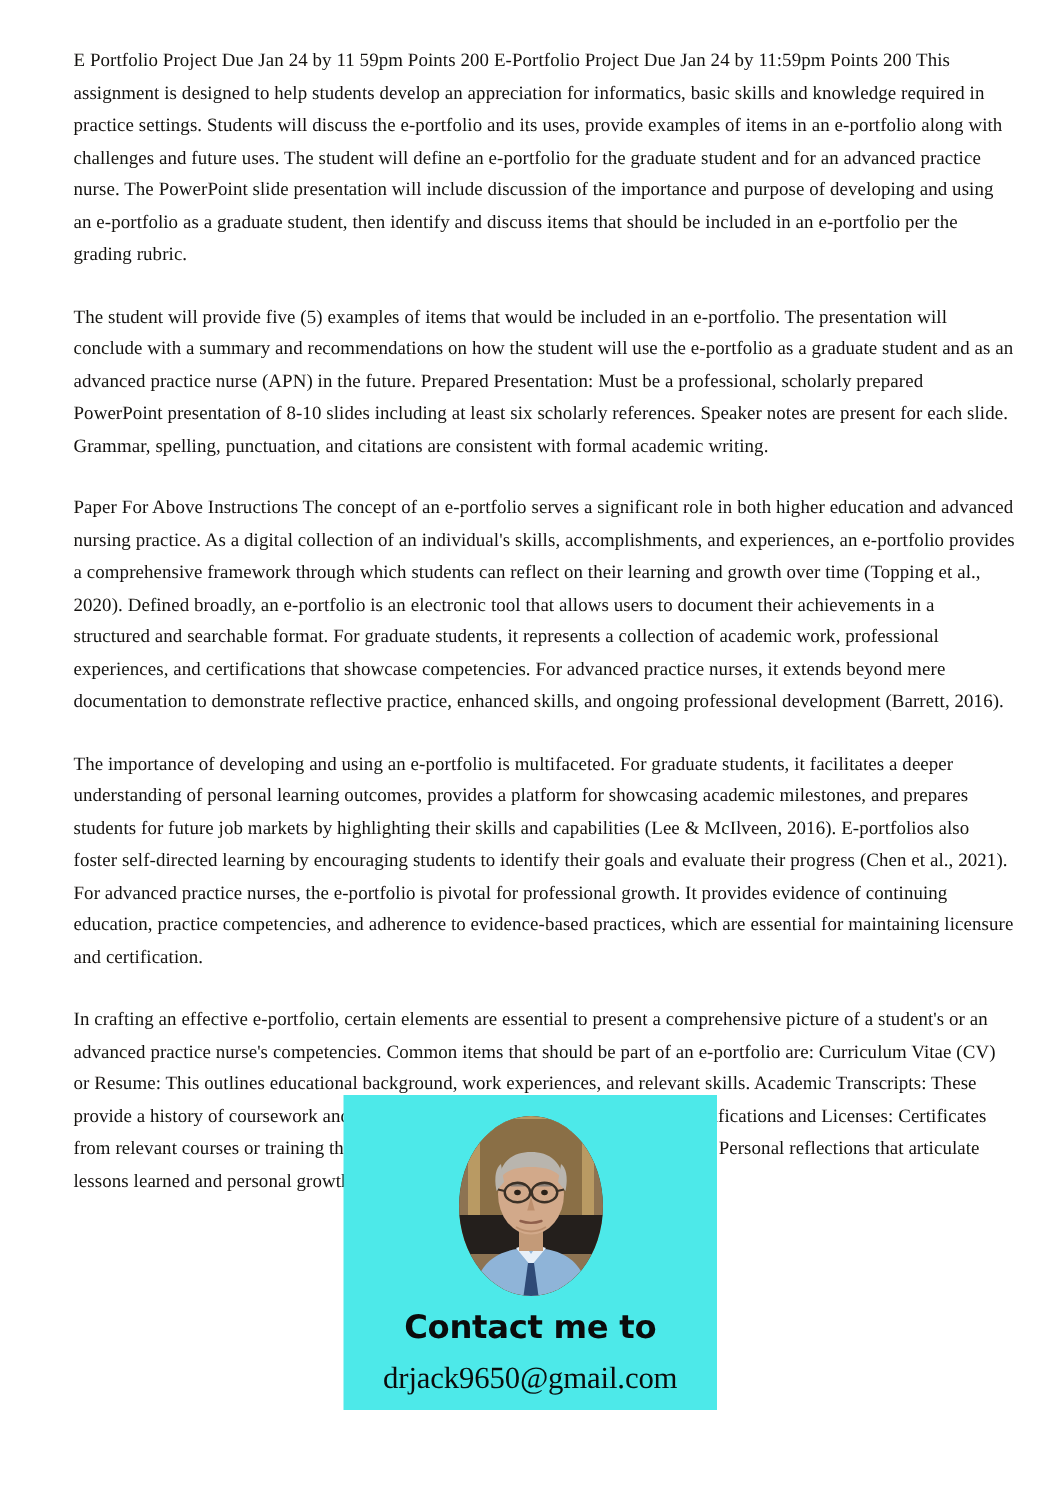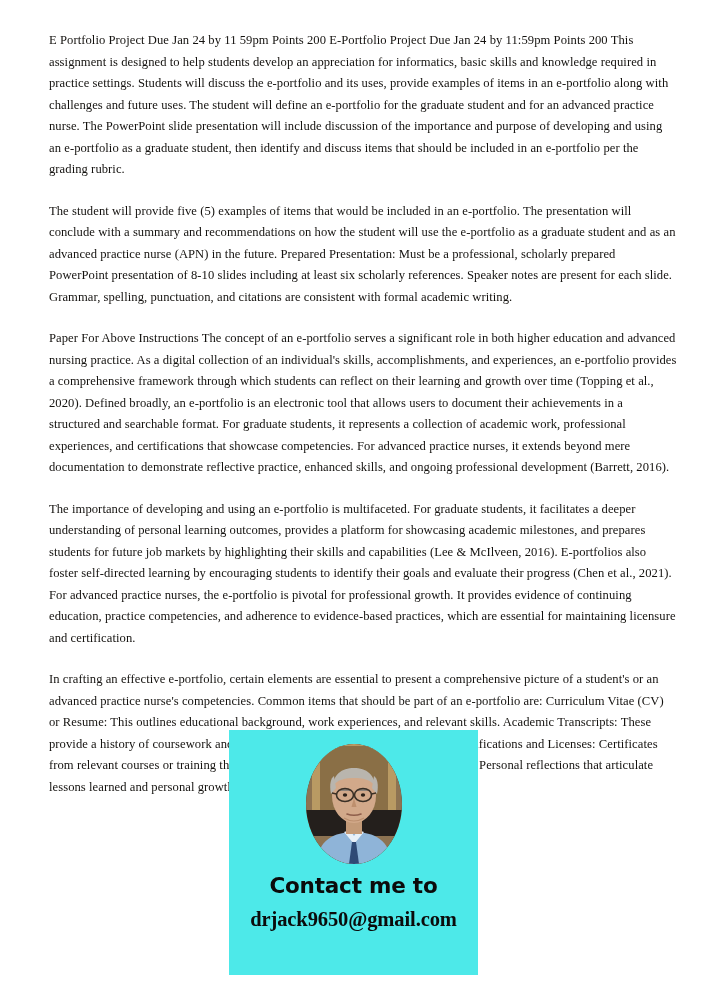--- a/index.html
+++ b/index.html
@@ -41,21 +41,21 @@
   .para:last-child {
     margin-bottom: 0;
   }
 
   
   .contact-overlay {
     position: absolute;
     left: 229px;
     top: 730px;
     width: 249px;
-    height: 245px;
+    height: 210px;
     background: #4DE9E9;
     z-index: 20;
     display: flex;
     flex-direction: column;
     align-items: center;
     justify-content: flex-start;
     box-sizing: border-box;
     padding-top: 14px;
     overflow: hidden;
   }
@@ -87,21 +87,21 @@
     letter-spacing: -0.2px;
   }
 
   .overlay-heading .line2 {
     display: block;
   }
 
   .overlay-email {
     margin-top: 6px;
     font-family: "Liberation Serif", "DejaVu Serif", serif;
-    font-weight: bold;
+    font-weight: normal;
     font-size: 20.5px;
     line-height: 26px;
     color: #0b0b0b;
     text-align: left;
     letter-spacing: -0.1px;
   }
 </style>
 </head>
 <body>
 

